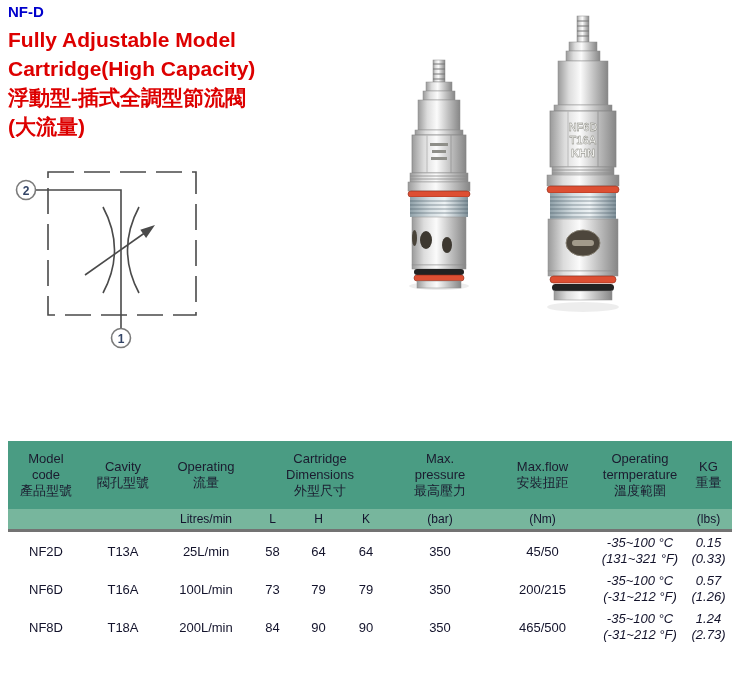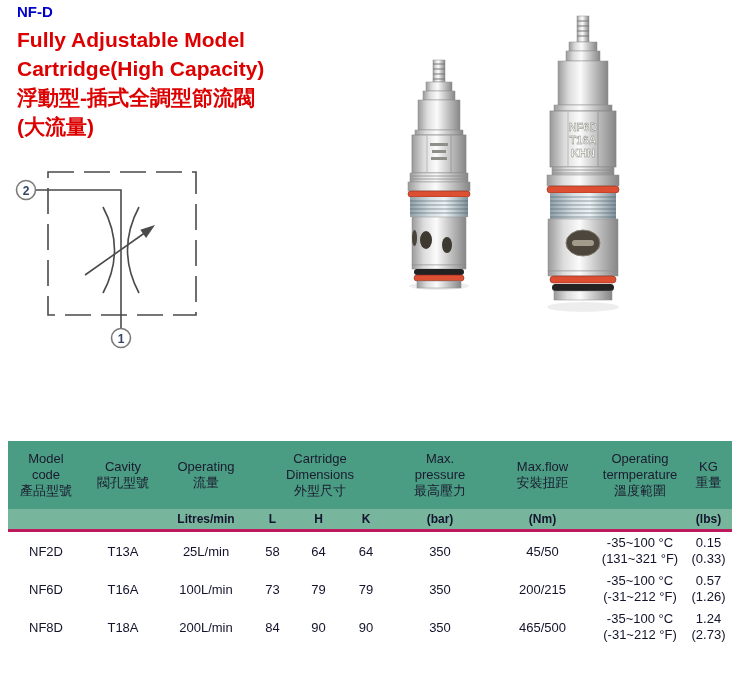--- a/index.html
+++ b/index.html
@@ -1,45 +1,45 @@
 <!DOCTYPE html>
 <html style="--title-code: #0000cc; --title-red: #dd0000; --header-bg: #4a9c83; --subheader-bg: #77b69d; --table-text: #13132b; --oring-red: #dd4f33;"><head>
 <meta charset="utf-8">
 <style>
   html,body{margin:0;padding:0;background:#fff;}
   .page{
     position:relative;width:737px;height:677px;background:#fff;overflow:hidden;
     font-family:"Liberation Sans","DejaVu Sans",sans-serif;
   }
   
-  .title-block{position:absolute;left:8px;top:3px;width:370px;margin-left:9px;}
+  .title-block{position:absolute;left:8px;top:3px;width:370px;}
   .model-code{color:var(--title-code,#0000cc);font-size:15px;font-weight:700;margin:0 0 5px 0;}
   .title-red-line{color:var(--title-red,#dd0000);font-size:21px;font-weight:700;line-height:29px;white-space:nowrap;}
   
   .schematic{position:absolute;left:0;top:163px;}
   
   .valve-small{position:absolute;left:400px;top:58px;}
   .valve-large{position:absolute;left:536px;top:14px;}
   
   table.spec{
     position:absolute;left:8px;top:412px;width:724px;
     border-collapse:collapse;table-layout:fixed;margin-top:29px;
   }
   table.spec th,table.spec td{padding:0;text-align:center;vertical-align:middle;}
   thead tr.main th{
     background:var(--header-bg,#4a9c83);height:68px;
     color:#1b1b2f;font-size:13px;font-weight:400;white-space:pre-line;line-height:16px;
   }
   thead tr.sub th{
     background:var(--subheader-bg,#77b69d);height:20px;
-    color:#14142e;font-size:12px;font-weight:700;
-    border-bottom:3px solid #be185d;
+    color:#14142e;font-size:12px;font-weight:400;
+    border-bottom:3px solid #737373;
   }
   tbody td{height:38px;color:var(--table-text,#13132b);font-size:13px;background:#fff;}
-  tbody .two-line div{line-height:16px;}
+  tbody .two-line div{line-height:16px;font-style:italic;}
 </style>
 </head>
 <body>
 
 <div class="page">
 
   <div class="title-block">
     <div class="model-code">NF-D</div>
     <div class="title-red-line">Fully Adjustable Model</div>
     <div class="title-red-line">Cartridge(High Capacity)</div>

